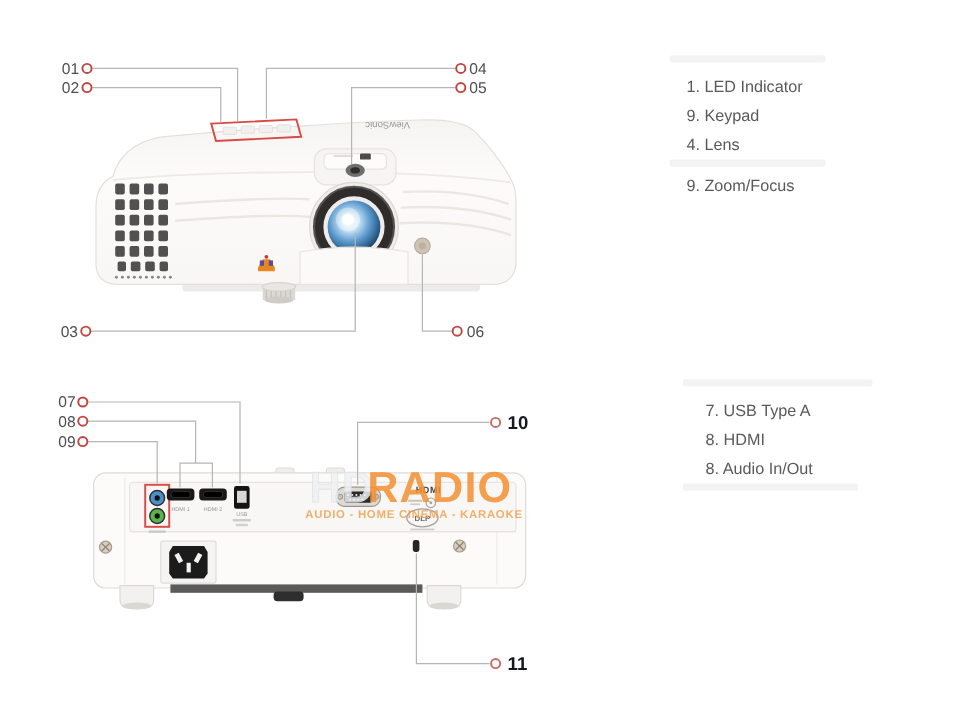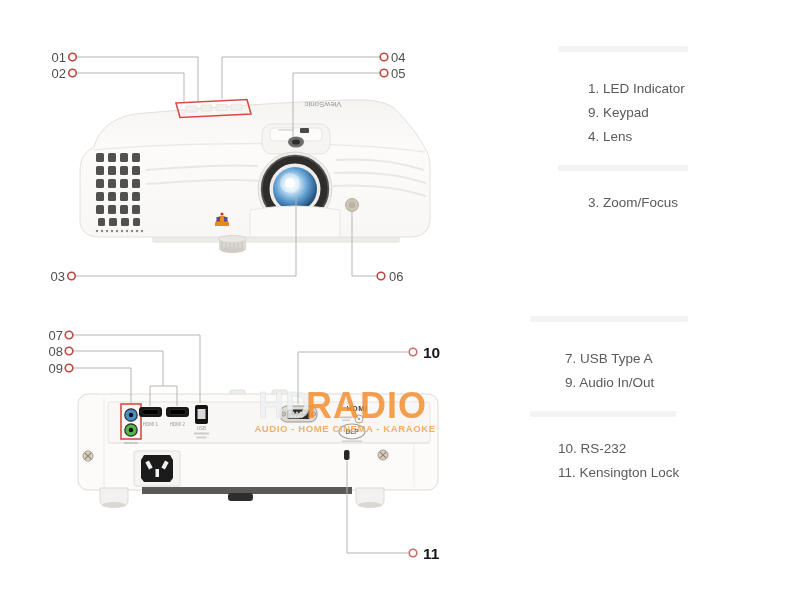--- a/index.html
+++ b/index.html
@@ -1,25 +1,25 @@
 <!DOCTYPE html>
 <html><head>
 <meta charset="utf-8">
 <style>
   html,body{margin:0;padding:0;background:#fff;}
   #canvas{position:relative;width:800px;height:600px;background:#ffffff;overflow:hidden;
           font-family:"Liberation Sans", sans-serif;}
   #diagram-svg{position:absolute;left:0;top:0;}
   .legend{position:absolute;width:170px;}
   #legend-front{left:558px;top:46px;}
-  #legend-rear{left:535px;top:316px;}
+  #legend-rear{left:574px;top:316px;}
   .legend-bar{height:6px;background:#f3f3f3;border-radius:2px;width:130px;}
   .legend-bar.wide{width:158px;margin-left:-5px;}
   .legend-bar.wide2{width:146px;margin-left:-5px;}
-  .legend-items{margin:16px;padding:0;list-style:none;}
+  .legend-items{margin:0;padding:0;list-style:none;}
   .legend-items li{line-height:24px;font-size:13.5px;color:#5a5a5a;padding-left:14px;white-space:nowrap;}
   .legend-items.two-digit li{padding-left:7px;}
   .gap-sm{height:9px;} .gap-xs{height:4px;}
   text{font-family:"Liberation Sans", sans-serif;}
   .callout-num{font-size:13px;fill:#4f4f4f;}
   .callout-num-big{font-size:15.5px;font-weight:bold;fill:#16181d;}
   .tiny-label{font-size:4.5px;fill:#9a9792;}
 </style>
 </head>
 <body>
@@ -319,32 +319,29 @@
   <div class="legend-bar"></div>
   <div class="gap-sm"></div>
   <ul class="legend-items">
     <li>1. LED Indicator</li>
     <li>9. Keypad</li>
     <li>4. Lens</li>
   </ul>
   <div class="legend-bar"></div>
   <div class="gap-xs"></div>
   <ul class="legend-items">
-    <li>3. Zoom/Focus</li>
+    <li>9. Zoom/Focus</li>
   </ul>
 </div>
 
 <div class="legend" id="legend-rear">
   <div class="legend-bar wide"></div>
   <div class="gap-sm"></div>
   <ul class="legend-items">
     <li>7. USB Type A</li>
-    <li>9. Audio In/Out</li>
+    <li>8. HDMI</li>
+    <li>8. Audio In/Out</li>
   </ul>
   <div class="legend-bar wide2"></div>
   <div class="gap-xs"></div>
-  <ul class="legend-items two-digit">
-    <li>10. RS-232</li>
-    <li>11. Kensington Lock</li>
-  </ul>
 </div>
 
 </div>
 
 </body></html>

